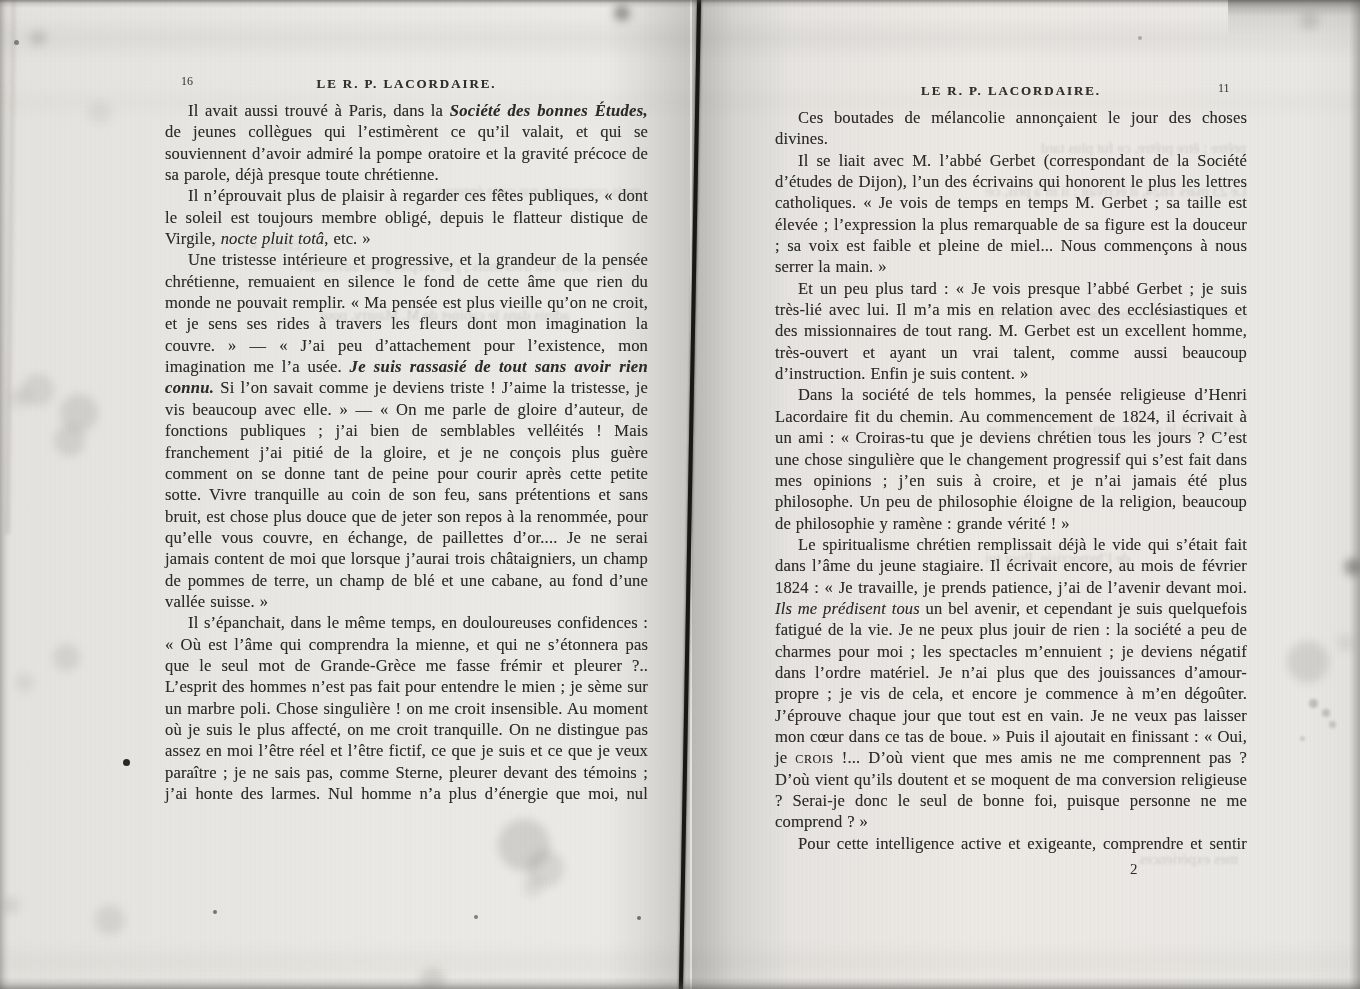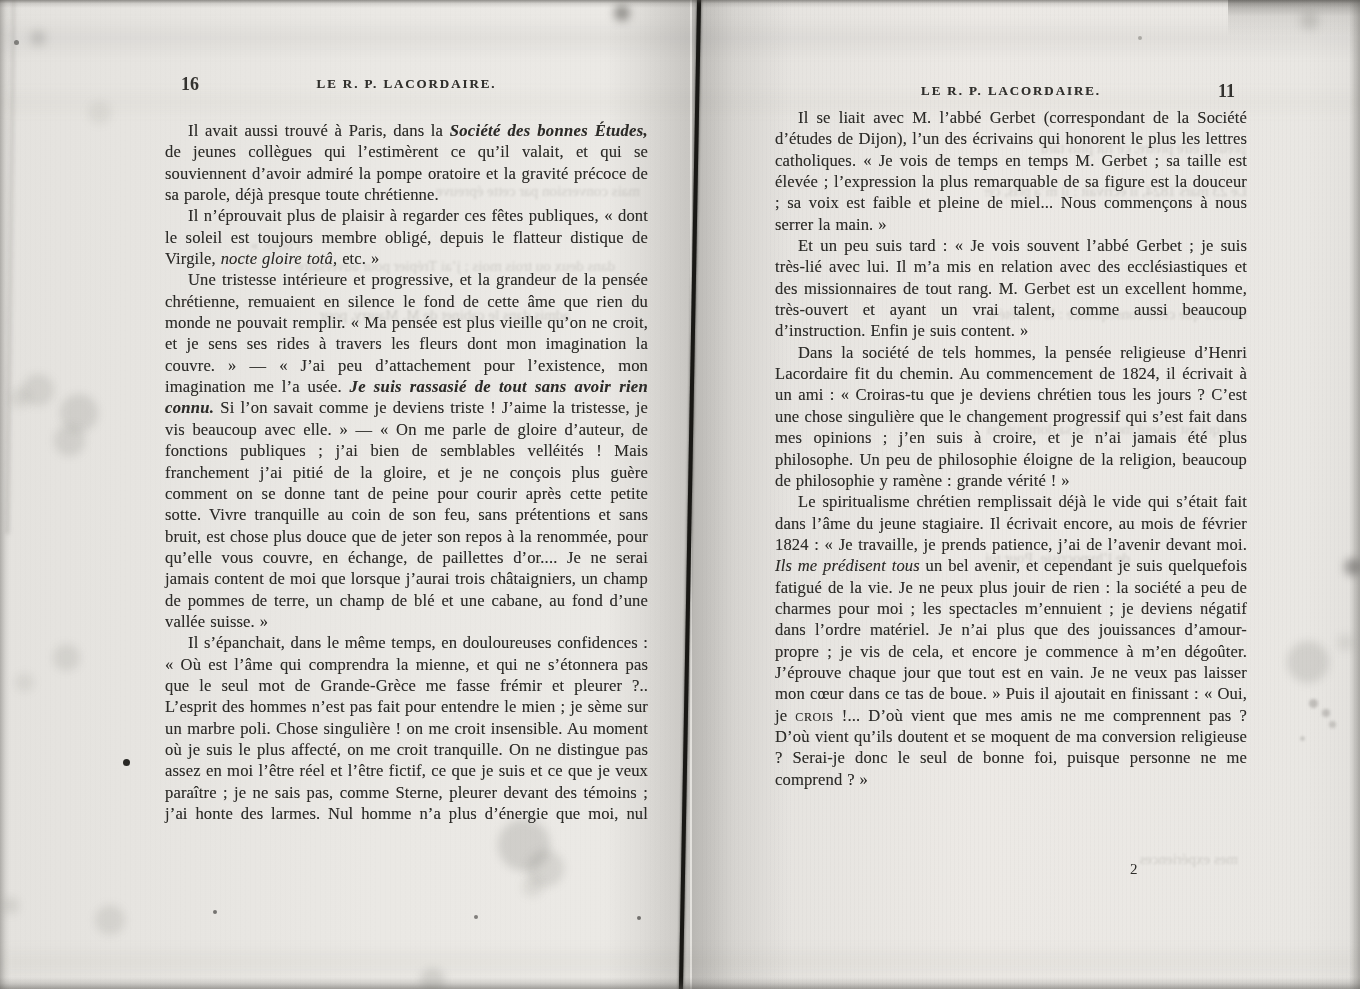--- a/index.html
+++ b/index.html
@@ -31,21 +31,21 @@
     background:linear-gradient(90deg,rgba(88,86,82,0),rgba(88,86,82,.2));}
   .gutter-shadow-r{left:692px;top:0;width:100px;height:989px;
     background:linear-gradient(90deg,rgba(88,86,82,.3),rgba(88,86,82,.1) 42%,rgba(88,86,82,0));}
   .gutter-line{left:688px;top:-8px;width:4px;height:1005px;background:#191815;
     transform:rotate(1.05deg);box-shadow:0 0 3px rgba(22,21,18,.75);}
   .stain{position:absolute;border-radius:50%;filter:blur(4px);}
   .speck{position:absolute;border-radius:50%;filter:blur(.4px);}
   .bleed{position:absolute;color:#8e8c86;opacity:.3;filter:blur(1.1px);
     transform:scaleX(-1);font-size:15px;white-space:nowrap;overflow:hidden;line-height:18px;}
   
-  .folio{font-size:18px;font-weight:700;color:#33322f;}
+  .folio{font-size:12px;font-weight:400;color:#33322f;}
   .running-title{font-size:13px;font-weight:700;letter-spacing:1.9px;color:#302f2c;text-align:center;
     text-shadow:0 0 .6px rgba(48,47,44,.45);}
   .page-body{font-size:16.6px;line-height:21.35px;text-align:justify;color:#2c2b28;
     letter-spacing:.12px;word-spacing:.6px;text-shadow:0 0 .6px rgba(44,43,40,.38);}
   .page-body p{margin:0;}
   .page-body p.indent{text-indent:23px;}
   .page-body p.fill{text-align-last:justify;}
   .seg-i{font-style:italic;}
   .seg-bi{font-style:italic;font-weight:600;letter-spacing:.3px;}
   .seg-sc{font-variant:small-caps;letter-spacing:.6px;}
@@ -108,28 +108,30 @@
 <div class="bleed" style="left:185px;top:306px;width:385px;">admis dans le cabinet de M. Maurry, pour</div>
 <div class="bleed" style="left:988px;top:139px;width:258px;">prêtre ; être prêtre, ce fut plus tard</div>
 <div class="bleed" style="left:985px;top:182px;width:262px;">Le 23 mars 1824, il écrivait : il m’a pris, ces jours derniers</div>
 <div class="bleed" style="left:985px;top:305px;width:262px;">montré que cette conséquence : la société est nécessaire</div>
 <div class="bleed" style="left:985px;top:420px;width:252px;">ce qui est le seul moyen de sa domination</div>
 <div class="bleed" style="left:985px;top:549px;width:145px;">de l’hypocrisie. Pour toi</div>
 <div class="bleed" style="left:1088px;top:850px;width:150px;">mes expériences</div>
 
 <div class="abs folio" style="left:181px;top:74px;">16</div>
 <div class="abs running-title" style="left:165px;top:76px;width:483px;">LE R. P. LACORDAIRE.</div>
-<div class="abs page-body" style="left:165px;top:100px;width:483px;margin-top:20px;">
+<div class="abs page-body" style="left:165px;top:100px;width:483px;">
     <p class="indent"><span>Il avait aussi trouvé à Paris, dans la </span><span class="seg-bi">Société des bonnes Études,</span><span> de jeunes collègues qui l’estimèrent ce qu’il valait, et qui se souviennent d’avoir admiré la pompe oratoire et la gravité précoce de sa parole, déjà presque toute chrétienne.</span></p>
-    <p class="indent"><span>Il n’éprouvait plus de plaisir à regarder ces fêtes publiques, « dont le soleil est toujours membre obligé, depuis le flatteur distique de Virgile, </span><span class="seg-i">nocte gloire totâ</span><span>, etc. »</span></p>
+    <p class="indent"><span>Il n’éprouvait plus de plaisir à regarder ces fêtes publiques, « dont le soleil est toujours membre obligé, depuis le flatteur distique de Virgile, </span><span class="seg-i">nocte pluit totâ</span><span>, etc. »</span></p>
     <p class="indent"><span>Une tristesse intérieure et progressive, et la grandeur de la pensée chrétienne, remuaient en silence le fond de cette âme que rien du monde ne pouvait remplir. « Ma pensée est plus vieille qu’on ne croit, et je sens ses rides à travers les fleurs dont mon imagination la couvre. » — « J’ai peu d’attachement pour l’existence, mon imagination me l’a usée. </span><span class="seg-bi">Je suis rassasié de tout sans avoir rien connu.</span><span> Si l’on savait comme je deviens triste ! J’aime la tristesse, je vis beaucoup avec elle. » — « On me parle de gloire d’auteur, de fonctions publiques ; j’ai bien de semblables velléités ! Mais franchement j’ai pitié de la gloire, et je ne conçois plus guère comment on se donne tant de peine pour courir après cette petite sotte. Vivre tranquille au coin de son feu, sans prétentions et sans bruit, est chose plus douce que de jeter son repos à la renommée, pour qu’elle vous couvre, en échange, de paillettes d’or.... Je ne serai jamais content de moi que lorsque j’aurai trois châtaigniers, un champ de pommes de terre, un champ de blé et une cabane, au fond d’une vallée suisse. »</span></p>
     <p class="indent fill"><span>Il s’épanchait, dans le même temps, en douloureuses confidences : « Où est l’âme qui comprendra la mienne, et qui ne s’étonnera pas que le seul mot de Grande-Grèce me fasse frémir et pleurer ?.. L’esprit des hommes n’est pas fait pour entendre le mien ; je sème sur un marbre poli. Chose singulière ! on me croit insensible. Au moment où je suis le plus affecté, on me croit tranquille. On ne distingue pas assez en moi l’être réel et l’être fictif, ce que je suis et ce que je veux paraître ; je ne sais pas, comme Sterne, pleurer devant des témoins ; j’ai honte des larmes. Nul homme n’a plus d’énergie que moi, nul</span></p>
   </div>
 
 <div class="abs folio" style="left:1218px;top:81px;">11</div>
 <div class="abs running-title" style="left:775px;top:83px;width:472px;">LE R. P. LACORDAIRE.</div>
 <div class="abs page-body" style="left:775px;top:107px;width:472px;">
+    <p class="indent"><span>Ces boutades de mélancolie annonçaient le jour des choses divines.</span></p>
     <p class="indent"><span>Il se liait avec M. l’abbé Gerbet (correspondant de la Société d’études de Dijon), l’un des écrivains qui honorent le plus les lettres catholiques. « Je vois de temps en temps M. Gerbet ; sa taille est élevée ; l’expression la plus remarquable de sa figure est la douceur ; sa voix est faible et pleine de miel... Nous commençons à nous serrer la main. »</span></p>
-    <p class="indent"><span>Et un peu suis tard : « Je vois souvent l’abbé Gerbet ; je suis très-lié avec lui. Il m’a mis en relation avec des ecclésiastiques et des missionnaires de tout rang. M. Gerbet est un excellent homme, très-ouvert et ayant un vrai talent, comme aussi beaucoup d’instruction. Enfin je suis content. »</span></p>
+    <p class="indent"><span>Et un peu plus tard : « Je vois presque l’abbé Gerbet ; je suis très-lié avec lui. Il m’a mis en relation avec des ecclésiastiques et des missionnaires de tout rang. M. Gerbet est un excellent homme, très-ouvert et ayant un vrai talent, comme aussi beaucoup d’instruction. Enfin je suis content. »</span></p>
     <p class="indent"><span>Dans la société de tels hommes, la pensée religieuse d’Henri Lacordaire fit du chemin. Au commencement de 1824, il écrivait à un ami : « Croiras-tu que je deviens chrétien tous les jours ? C’est une chose singulière que le changement progressif qui s’est fait dans mes opinions ; j’en suis à croire, et je n’ai jamais été plus philosophe. Un peu de philosophie éloigne de la religion, beaucoup de philosophie y ramène : grande vérité ! »</span></p>
     <p class="indent"><span>Le spiritualisme chrétien remplissait déjà le vide qui s’était fait dans l’âme du jeune stagiaire. Il écrivait encore, au mois de février 1824 : « Je travaille, je prends patience, j’ai de l’avenir devant moi. </span><span class="seg-i">Ils me prédisent tous</span><span> un bel avenir, et cependant je suis quelquefois fatigué de la vie. Je ne peux plus jouir de rien : la société a peu de charmes pour moi ; les spectacles m’ennuient ; je deviens négatif dans l’ordre matériel. Je n’ai plus que des jouissances d’amour-propre ; je vis de cela, et encore je commence à m’en dégoûter. J’éprouve chaque jour que tout est en vain. Je ne veux pas laisser mon cœur dans ce tas de boue. » Puis il ajoutait en finissant : « Oui, je </span><span class="seg-sc">crois</span><span> !... D’où vient que mes amis ne me comprennent pas ? D’où vient qu’ils doutent et se moquent de ma conversion religieuse ? Serai-je donc le seul de bonne foi, puisque personne ne me comprend ? »</span></p>
+    <p class="indent fill"><span>Pour cette intelligence active et exigeante, comprendre et sentir</span></p>
   </div>
 <div class="abs signature" style="left:1130px;top:861px;">2</div>
 
 </body></html>

